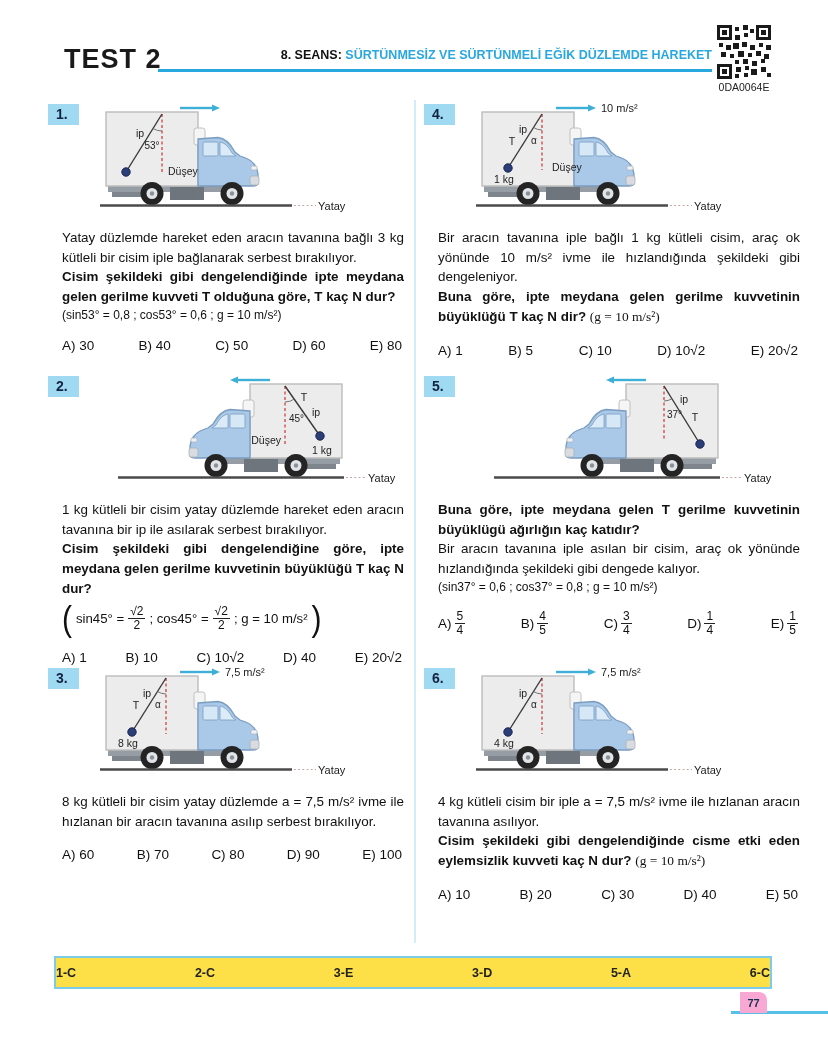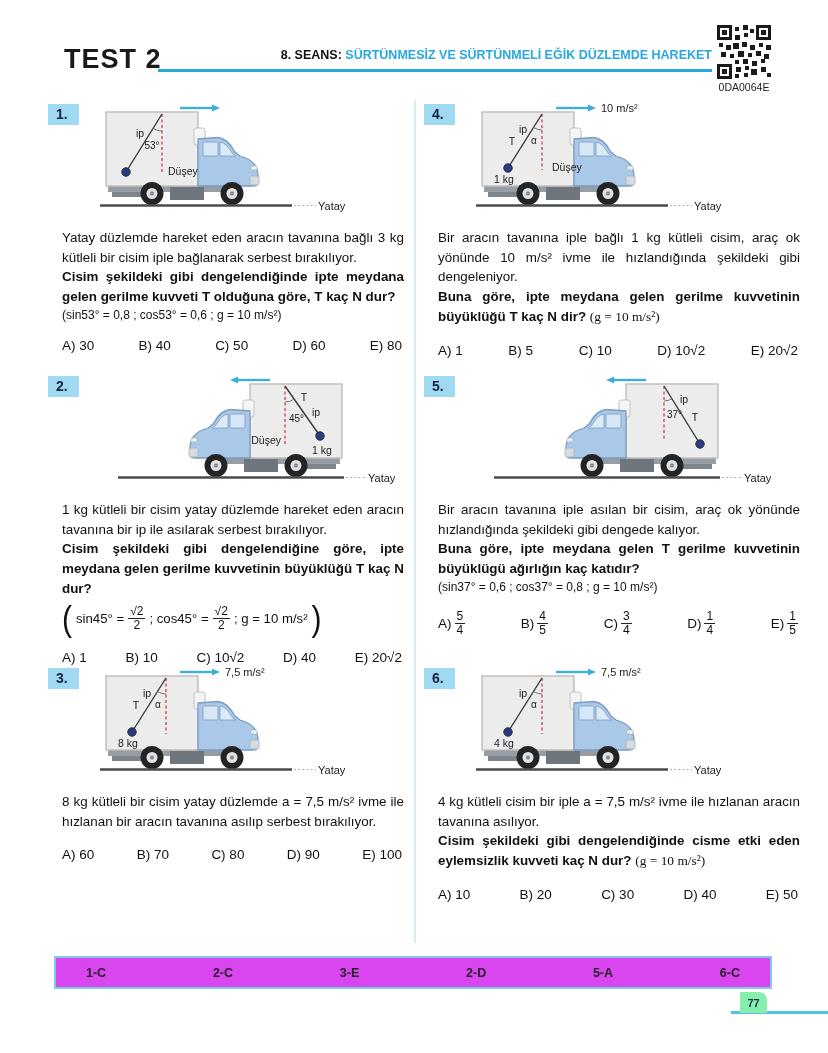--- a/index.html
+++ b/index.html
@@ -30,27 +30,27 @@
   .para.bold .note { font-weight:normal;font-family:Liberation Serif, serif; }
   .formula { font-size:12px; margin-top:1px; }
   .formula-frac { display:flex; align-items:center; gap:4px; font-size:13.2px; margin-top:5px; }
   .bigparen { font-size:30px; font-weight:300; line-height:1; transform:scaleY(1.15); }
   .frac { display:inline-flex; flex-direction:column; align-items:center; line-height:1.1; font-size:12px; vertical-align:middle; }
   .fr-top { border-bottom:1.2px solid #222; padding:0 2px; }
   .opts { display:flex; justify-content:space-between; margin-top:16px; font-size:13.5px; padding-right:2px; }
   .opt { display:inline-flex; align-items:center; gap:3px; }
 
   
-  .answer-key { position:absolute; left:54px; right:56px; top:956px; height:33px; background:#d946ef;
+  .answer-key { position:absolute; left:54px; right:56px; top:956px; height:33px; background:#fde047;
                 border:2px solid #7ccbe8; display:flex; align-items:center; justify-content:space-between;
-                padding:0 30px; font-size:12.5px; font-weight:bold; color:#222; }
+                padding:0 0; font-size:12.5px; font-weight:bold; color:#222; }
 
   
   .footer-line { position:absolute; top:1011px; left:731px; right:0; height:3px; background:#57c0e8; }
-  .page-tab { position:absolute; top:992px; left:740px; width:27px; height:21px; background:#86efac;
+  .page-tab { position:absolute; top:992px; left:740px; width:27px; height:21px; background:#f9a8d4;
               border-radius:0 8px 0 0; display:flex; align-items:center; justify-content:center;
               font-size:11px; font-weight:bold; color:#14324f; }
 
   svg text { font-family:"Liberation Sans", sans-serif; fill:#222; }
 </style>
 </head>
 <body>
 
 <svg width="0" height="0" style="position:absolute">
   <defs>
@@ -269,22 +269,22 @@
           <path d="M196,27 A15 15 0 0 0 203.9,24.8" fill="none" stroke="#666" stroke-width="0.9"></path>
           <circle cx="232" cy="70" r="4.2" fill="#2c3e79" stroke="#19254d"></circle>
           <text x="216" y="29" font-size="10.5" text-anchor="middle">ip</text>
           <text x="199" y="44" font-size="10">37°</text>
           <text x="227" y="47" font-size="10.5" text-anchor="middle">T</text>
           <line x1="26" y1="103.5" x2="252" y2="103.5" stroke="#4a4a4a" stroke-width="2.4"></line>
           <line x1="254" y1="103.5" x2="274" y2="103.5" stroke="#c4a29b" stroke-width="1.2" stroke-dasharray="1.8,2.4"></line>
           <text x="276" y="107.5" font-size="11">Yatay</text>
         </svg>
       </div>
+      <p class="para bold"><span>Buna göre, ipte meydana gelen T gerilme kuvvetinin büyüklügü ağırlığın kaç katıdır?</span></p>
       <p class="para">Bir aracın tavanına iple asılan bir cisim, araç ok yönünde hızlandığında şekildeki gibi dengede kalıyor.</p>
-      <p class="para bold"><span>Buna göre, ipte meydana gelen T gerilme kuvvetinin büyüklügü ağırlığın kaç katıdır?</span></p>
       <p class="formula">(sin37° = 0,6 ; cos37° = 0,8 ; g = 10 m/s²)</p>
       <div class="opts">
         <span class="opt">
             <span>A)</span>
             <span class="frac">
               <span class="fr-top">5</span>
               <span>4</span>
             </span>
           </span>
         <span class="opt">
@@ -383,21 +383,21 @@
         <span class="opt">E) 50</span>
       </div>
     </section>
 
   </div>
 
   <div class="answer-key">
     <span>1-C</span>
     <span>2-C</span>
     <span>3-E</span>
-    <span>2-D</span>
+    <span>3-D</span>
     <span>5-A</span>
     <span>6-C</span>
   </div>
 
   <div class="footer-line"></div>
   <div class="page-tab">77</div>
 
 </div>
 
 </body></html>

